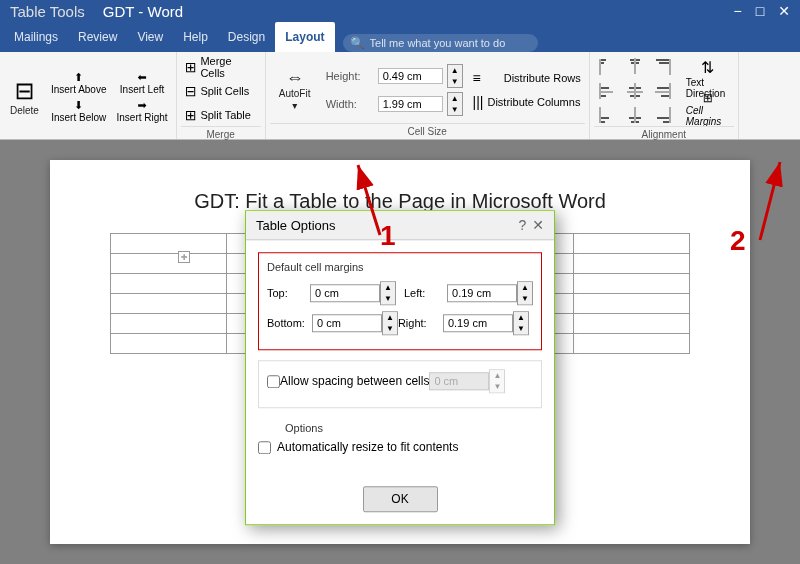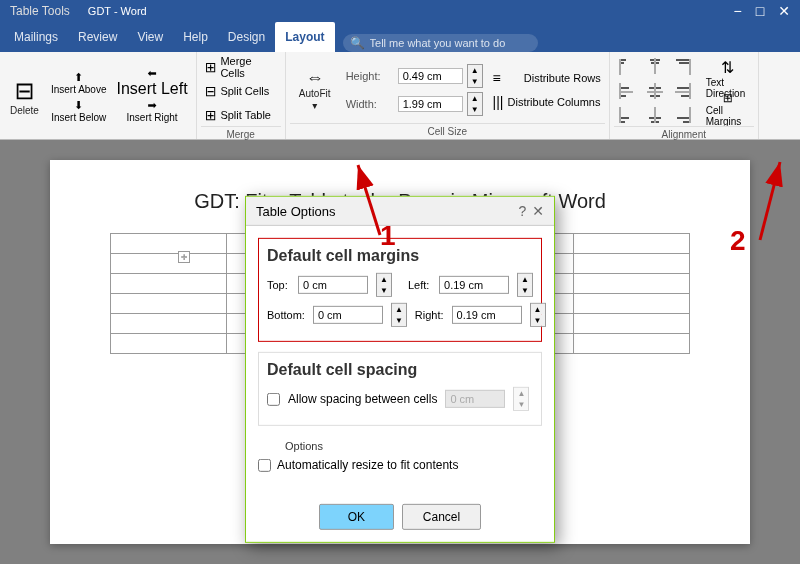--- a/index.html
+++ b/index.html
@@ -165,29 +165,28 @@
       color: #666;
       font-size: 14px;
     }
     .dialog-body { padding: 12px; }
     .dialog-section {
       border: 1px solid #c00;
       padding: 8px;
       margin-bottom: 10px;
     }
     .dialog-section-title {
-      font-size: 16px;
+      font-size: 11px;
       color: #333;
       margin-bottom: 8px;
-      font-weight: bold;
+      font-weight: normal;
     }
     .dialog-row {
       display: flex;
       align-items: center;
-      gap: 8px;
       margin-bottom: 6px;
     }
     .dialog-label {
       font-size: 11px;
       width: 45px;
     }
     .dialog-input {
       border: 1px solid #999;
       padding: 2px 4px;
       width: 70px;
@@ -240,21 +239,21 @@
     .dialog-btn {
       padding: 5px 20px;
       font-size: 12px;
       cursor: pointer;
       border: 1px solid #999;
       background: #f0f0f0;
       border-radius: 2px;
       min-width: 75px;
       text-align: center;
     }
-    .dialog-btn.ok { background: #7dd3fc; }
+    .dialog-btn.ok { background: #e5e5e5; }
 
     
     .table-handle {
       position: absolute;
       left: 68px;
       top: 18px;
       width: 12px;
       height: 12px;
       border: 1px solid #999;
       background: white;
@@ -350,23 +349,23 @@
       flex-direction: column;
       gap: 4px;
       justify-content: center;
       height: 60px;
     }
   </style>
 </head>
 <body>
 
 <div class="top-bar-row">
-  <span style="color:#ddd;font-size:12px;padding:0 10px;height:100%;display:flex;align-items:center;">Table Tools</span>
+  <span style="color:#ddd;font-size:15px;padding:0 10px;height:100%;display:flex;align-items:center;">Table Tools</span>
   <span style="color:#aaa;font-size:11px;"></span>
-  <span style="color:white;font-size:11px;padding:0 8px;text-align:right;">GDT - Word</span>
+  <span style="color:white;font-size:15px;padding:0 8px;text-align:right;">GDT - Word</span>
   <div class="window-controls">
     <span class="win-ctrl">−</span>
     <span class="win-ctrl">□</span>
     <span class="win-ctrl">✕</span>
   </div>
 </div>
 
 <div class="tab-row">
   <div class="tab-item">Mailings</div>
   <div class="tab-item">Review</div>
@@ -394,21 +393,21 @@
           <span style="font-size:10px;">Insert Above</span>
         </div>
         <div class="small-btn" style="height:26px;">
           <span style="font-size:11px;">⬇</span>
           <span style="font-size:10px;">Insert Below</span>
         </div>
       </div>
       <div style="display:flex;flex-direction:column;gap:2px;">
         <div class="small-btn" style="height:26px;">
           <span style="font-size:11px;">⬅</span>
-          <span style="font-size:16px;text-align:center;">Insert Left</span>
+          <span style="font-size:10px;text-align:center;">Insert Left</span>
         </div>
         <div class="small-btn" style="height:26px;">
           <span style="font-size:11px;">➡</span>
           <span style="font-size:10px;">Insert Right</span>
         </div>
       </div>
     </div>
   </div>
 
   <div class="group-wrapper">
@@ -539,21 +538,21 @@
             </svg>
         </div>
       </div>
       <div style="display:flex;flex-direction:column;gap:2px;">
         <div class="small-btn" style="height:34px;width:52px;flex-direction:column;">
           <span style="font-size:16px;">⇅</span>
           <span style="font-size:10px;">Text Direction</span>
         </div>
         <div class="small-btn" style="height:24px;width:52px;flex-direction:column;">
           <span style="font-size:12px;">⊞</span>
-          <span style="font-size:10px;">Cell Margins</span>
+          <span style="font-size:10px;font-style:italic;">Cell Margins</span>
         </div>
       </div>
     </div>
     <div class="group-title">Alignment</div>
   </div>
 
 </div>
 
 <div class="main-content">
   <div class="document-area">
@@ -672,21 +671,20 @@
             <span class="dialog-label" style="margin-left:0;">Right:</span>
             <input class="dialog-input" value="0.19 cm" style="">
             <div class="dialog-spinner">
               <span>▲</span>
                 <span>▼</span>
             </div>
           </div>
         </div>
 
         <div class="dialog-section2">
-          <div class="dialog-section-title">Default cell spacing</div>
           <div class="dialog-row">
             <input type="checkbox" class="dialog-checkbox" style="">
             <span>Allow spacing between cells</span>
             <input class="disabled-input" value="0 cm" disabled="" style="">
             <div class="dialog-spinner" style="opacity:0.4;">
               <span>▲</span>
                 <span>▼</span>
             </div>
           </div>
         </div>
@@ -695,18 +693,17 @@
           <div class="dialog-options-title">Options</div>
           <div class="checkbox-row">
             <input type="checkbox" class="dialog-checkbox" style="">
             <span>Automatically resize to fit contents</span>
           </div>
         </div>
 
       </div>
       <div class="dialog-buttons">
         <button class="dialog-btn ok">OK</button>
-        <button class="dialog-btn">Cancel</button>
       </div>
     </div>
 
   </div>
 </div>
 
 </body></html>

